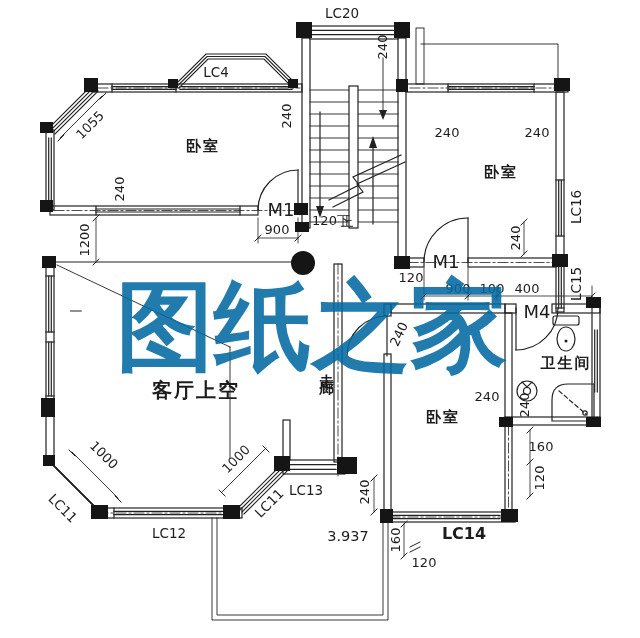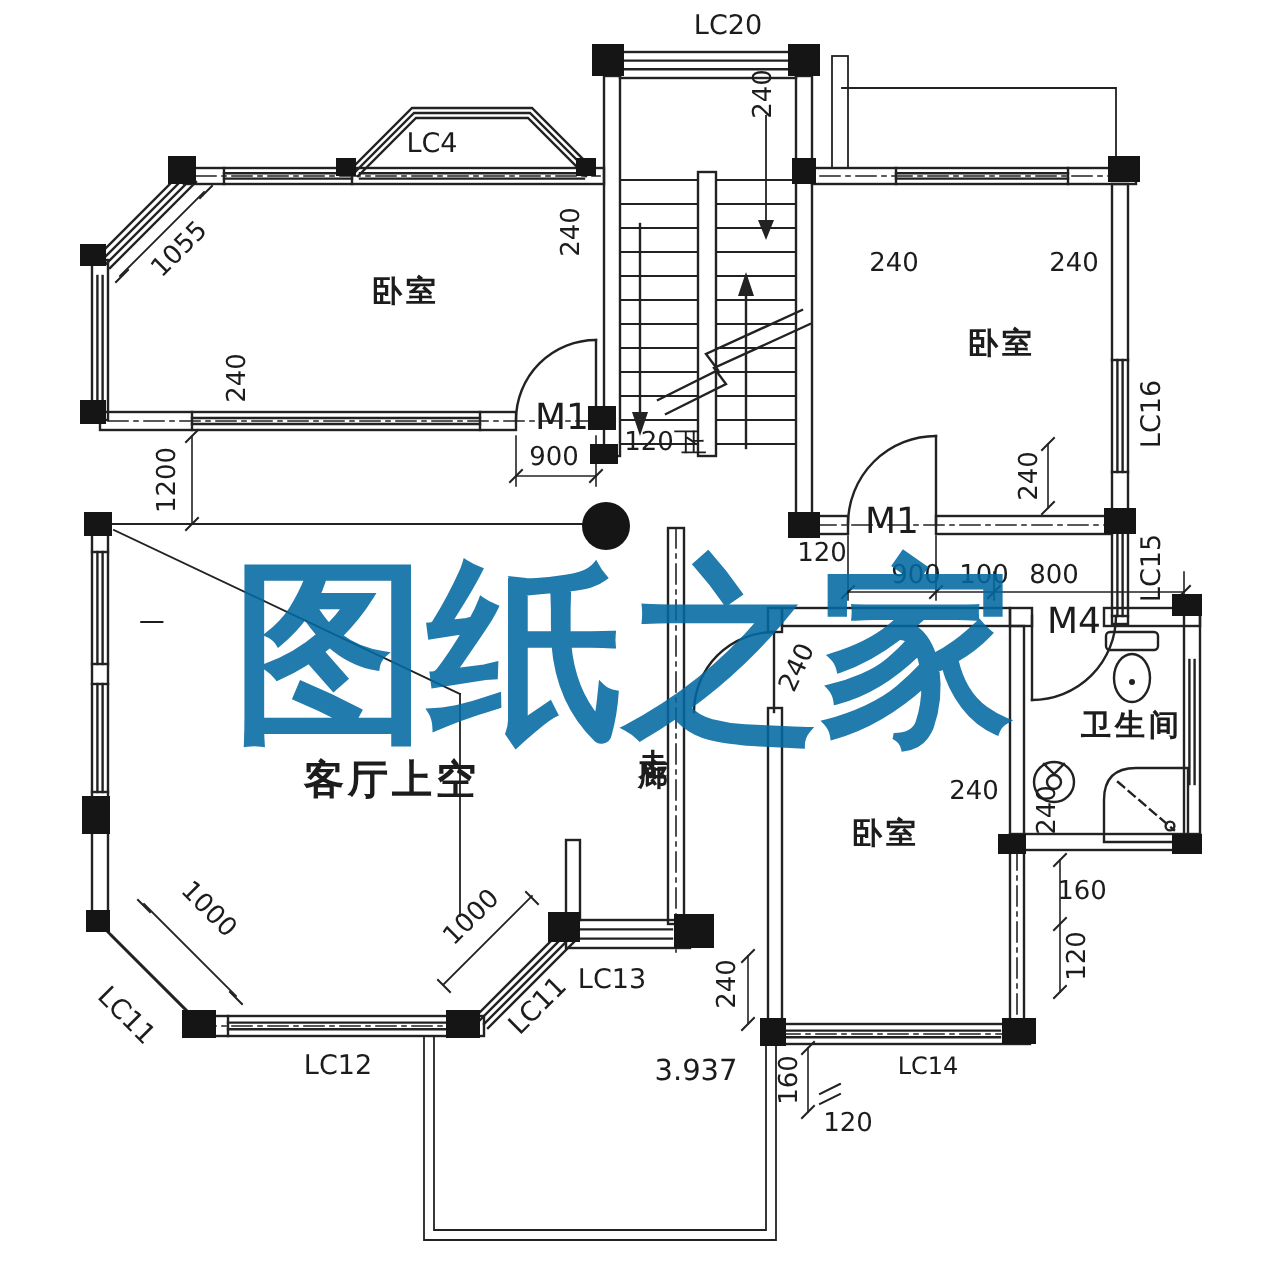--- a/index.html
+++ b/index.html
@@ -7,21 +7,21 @@
          font-family:"DejaVu Sans",sans-serif;}
   .stage svg{position:absolute;left:0;top:0;}
   .lbl{position:absolute;transform:translate(-50%,-50%);white-space:nowrap;color:#1c1c1c;
        font-family:"DejaVu Sans",sans-serif;z-index:3;}
   .r90{transform:translate(-50%,-50%) rotate(-90deg);}
   .r45{transform:translate(-50%,-50%) rotate(45deg);}
   .rm45{transform:translate(-50%,-50%) rotate(-45deg);}
   .rm65{transform:translate(-50%,-50%) rotate(-65deg);}
   .l-dim{font-size:13px;}
   .l-win{font-size:13.5px;}
-  .l-winb{font-size:12px;font-weight:normal;}
+  .l-winb{font-size:16px;font-weight:bold;}
   .l-door{font-size:18px;}
   .l-room{font-size:15px;font-weight:bold;letter-spacing:2px;}
   .l-cn{font-size:13px;}
   .l-elev{font-size:14.5px;}
   .l-vert{writing-mode:vertical-rl;letter-spacing:4px;font-size:15px;font-weight:bold;}
   .watermark{position:absolute;left:312px;top:328px;transform:translate(-50%,-50%);
        font-size:98px;font-weight:bold;font-family:"DejaVu Serif",serif;
        color:#0369a1;opacity:.88;z-index:5;white-space:nowrap;pointer-events:none;}
 </style>
 </head>
@@ -281,42 +281,42 @@
       <rect x="337" y="457" width="20" height="17"></rect>
       <rect x="274" y="456" width="16" height="15"></rect>
       <rect x="41" y="398" width="14" height="19"></rect>
       <rect x="43" y="455" width="12" height="11"></rect>
       <rect x="91" y="505" width="17" height="14"></rect>
       <rect x="223" y="505" width="17" height="14"></rect>
     </g>
   </g>
 </svg>
 
-<span class="lbl l-win" style="left:364px;top:13px">LC20</span>
+<span class="lbl l-win" style="left:342px;top:13px">LC20</span>
 <span class="lbl l-dim r90" style="left:382px;top:47px">240</span>
 <span class="lbl l-win" style="left:216px;top:72px">LC4</span>
 <span class="lbl l-dim rm45" style="left:90px;top:125px">1055</span>
 <span class="lbl l-room" style="left:203px;top:146px">卧室</span>
 <span class="lbl l-dim r90" style="left:286px;top:116px">240</span>
 <span class="lbl l-dim" style="left:447px;top:132px">240</span>
 <span class="lbl l-dim" style="left:537px;top:132px">240</span>
 <span class="lbl l-room" style="left:501px;top:172px">卧室</span>
 <span class="lbl l-win r90" style="left:576px;top:207px">LC16</span>
 <span class="lbl l-dim r90" style="left:119px;top:189px">240</span>
 <span class="lbl l-door" style="left:281px;top:209px">M1</span>
 <span class="lbl l-dim" style="left:277px;top:229px">900</span>
 <span class="lbl l-cn" style="left:331px;top:221px">120下</span>
 <span class="lbl l-cn" style="left:347px;top:222px">上</span>
 <span class="lbl l-dim r90" style="left:84px;top:240px">1200</span>
 <span class="lbl l-dim r90" style="left:515px;top:238px">240</span>
 <span class="lbl l-door" style="left:446px;top:261px">M1</span>
 <span class="lbl l-dim" style="left:411px;top:277px">120</span>
 <span class="lbl l-dim" style="left:458px;top:288px">900</span>
 <span class="lbl l-dim" style="left:492px;top:288px">100</span>
-<span class="lbl l-dim" style="left:527px;top:288px">800</span>
+<span class="lbl l-dim" style="left:527px;top:288px">400</span>
 <span class="lbl l-win r90" style="left:576px;top:284px">LC15</span>
 <span class="lbl l-door" style="left:537px;top:311px">M4</span>
 <span class="lbl l-room" style="left:566px;top:363px">卫生间</span>
 <span class="lbl l-dim" style="left:487px;top:396px">240</span>
 <span class="lbl l-dim r90" style="left:524px;top:405px">240</span>
 <span class="lbl l-dim rm65" style="left:399px;top:334px">240</span>
 <span class="lbl l-room" style="left:443px;top:417px">卧室</span>
 <span class="lbl l-vert" style="left:326px;top:366px;transform:translate(-50%,-50%)">走廊</span>
 <span class="lbl l-room" style="left:196px;top:390px;font-size:20px">客厅上空</span>
 <span class="lbl l-cn" style="left:76px;top:312px">一</span>

